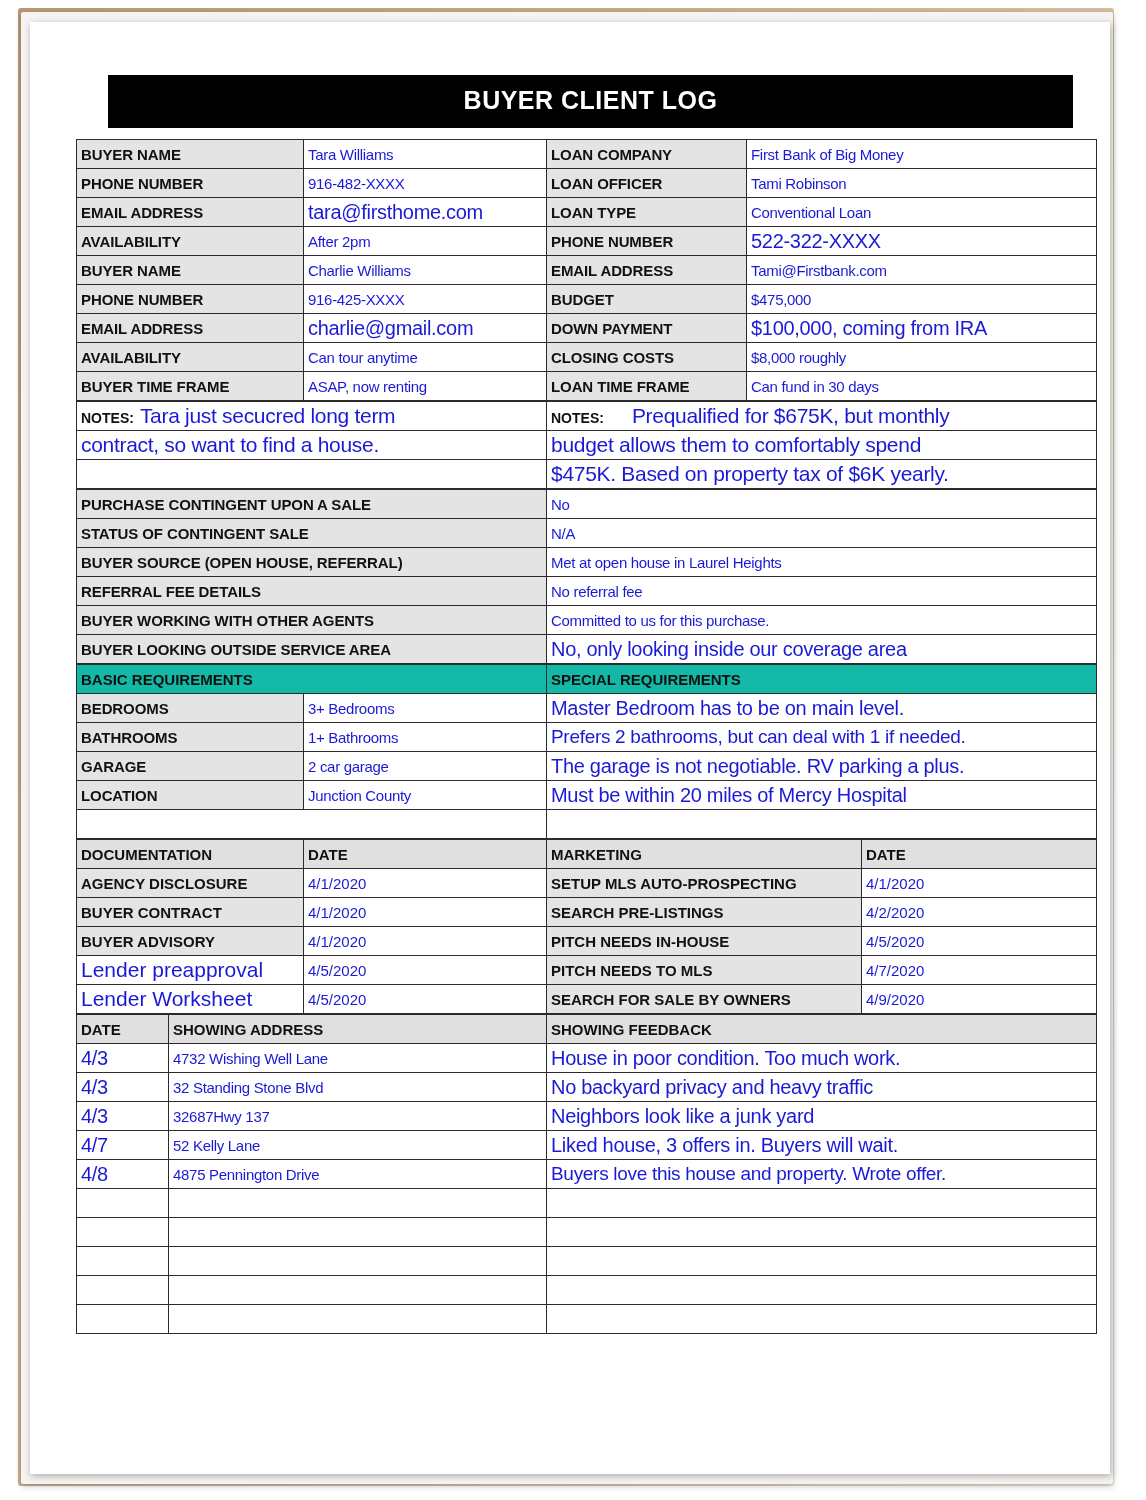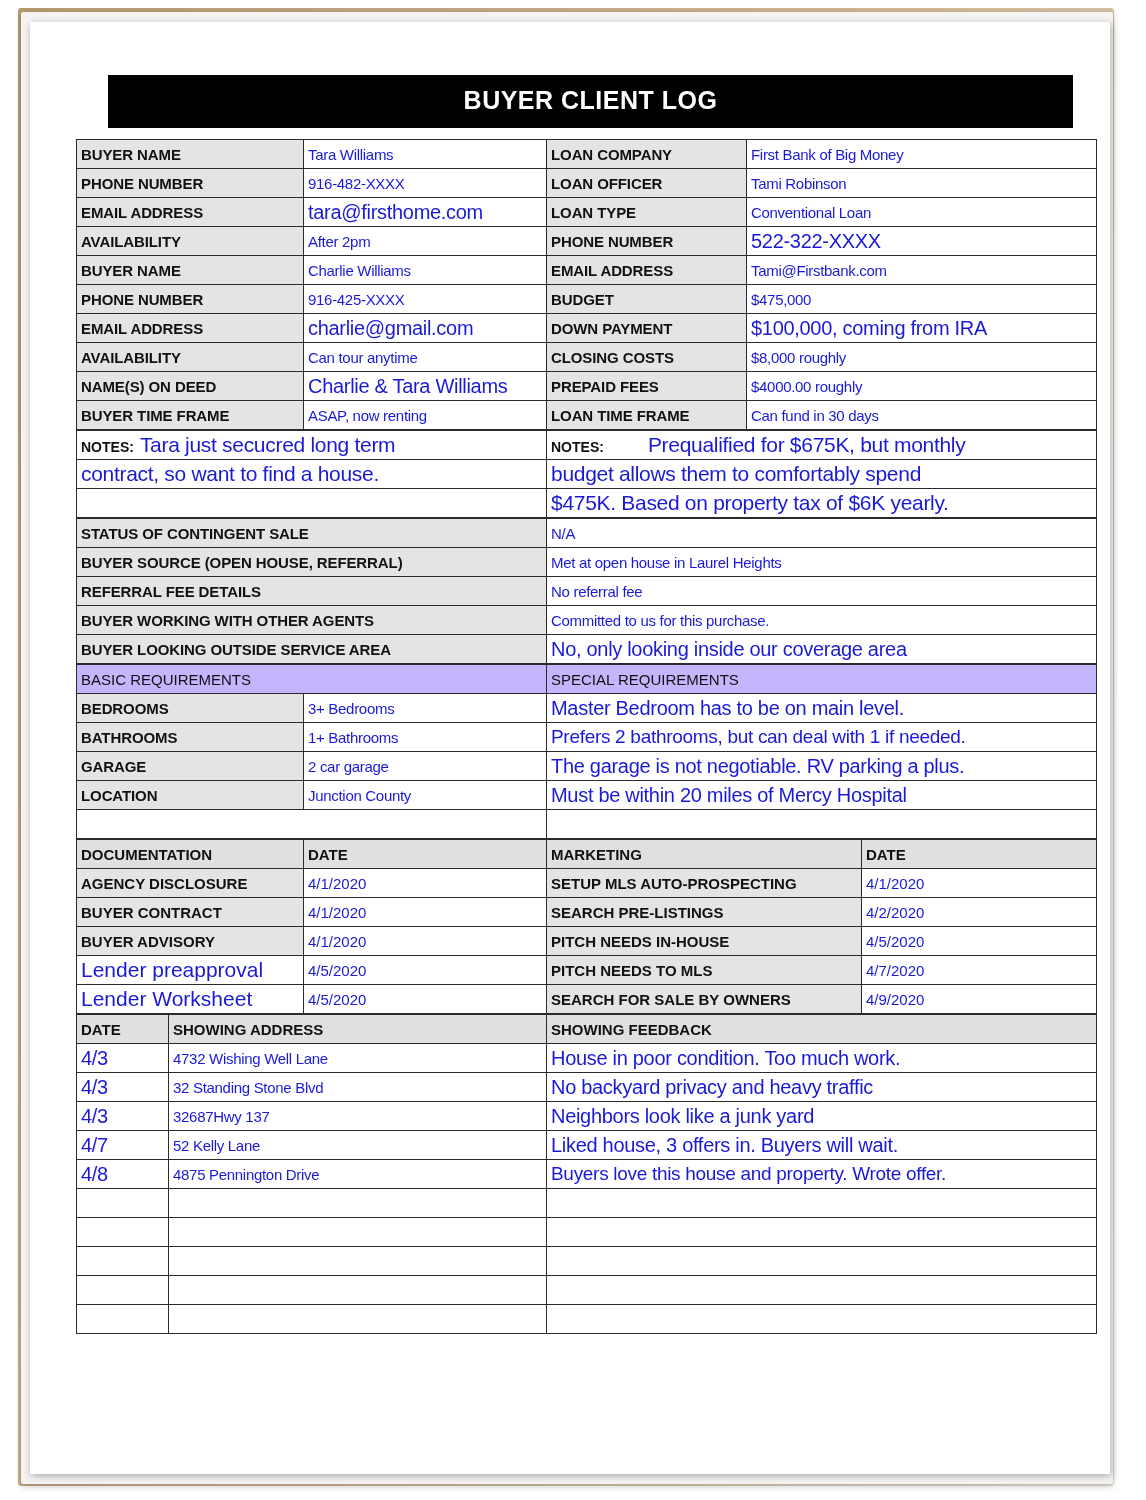--- a/index.html
+++ b/index.html
@@ -65,22 +65,22 @@
     color:#1a1ad6;
     font-size:22px;
     font-weight:400;
     letter-spacing:-.3px;
     padding-bottom:2px;
   }
   td.val.v20{ font-size:20px; }
   td.val.v19{ font-size:19px; }
   td.blank{ background:#ffffff; }
   td.sect{
-    background:#c4b5fd; color:#111;
-    font-weight:normal; font-size:15px;margin-top:22px;
+    background:#14b8a6; color:#111;
+    font-weight:bold; font-size:15px;margin-top:22px;
   }
   .notes-lbl{
     color:#111; font-weight:600; font-size:14px;
     font-stretch:condensed;
     margin-right:6px;
   }
   .notes-txt{ color:#1a1ad6; font-size:21px; letter-spacing:-.3px; }
   td.notes{ background:#ffffff; height:29px; }
   td.hdr{
     background:#e0e0e0; color:#111; font-weight:bold; font-size:16px;
@@ -166,46 +166,40 @@
             <td class="lbl">DOWN PAYMENT</td>
             <td class="val v20">$100,000, coming from IRA</td>
           </tr>
           <tr>
             <td class="lbl">AVAILABILITY</td>
             <td class="val">Can tour anytime</td>
             <td class="lbl">CLOSING COSTS</td>
             <td class="val">$8,000 roughly</td>
           </tr>
           <tr>
-            <td class="lbl">NAME(S) ON DEED</td>
-            <td class="val v20">Charlie &amp; Tara Williams</td>
-            <td class="lbl">PREPAID FEES</td>
-            <td class="val">$4000.00 roughly</td>
-          </tr>
-          <tr>
             <td class="lbl">BUYER TIME FRAME</td>
             <td class="val">ASAP, now renting</td>
             <td class="lbl">LOAN TIME FRAME</td>
             <td class="val">Can fund in 30 days</td>
           </tr>
         </tbody>
       </table>
 
       <table class="grid">
         <colgroup>
             <col style="width:470px">
             <col style="width:550px">
           </colgroup>
         <tbody>
           <tr>
             <td class="notes">
               <span class="notes-lbl">NOTES:</span><span class="notes-txt">Tara just secucred long term</span>
             </td>
             <td class="notes">
-              <span class="notes-lbl">NOTES:</span><span class="notes-txt" style="margin-left:38px">Prequalified for $675K, but monthly</span>
+              <span class="notes-lbl">NOTES:</span><span class="notes-txt" style="margin-left:22px">Prequalified for $675K, but monthly</span>
             </td>
           </tr>
           <tr>
             <td class="notes">
               <span class="notes-txt">contract, so want to find a house.</span>
             </td>
             <td class="notes">
               <span class="notes-txt">budget allows them to comfortably spend</span>
             </td>
           </tr>
@@ -219,20 +213,24 @@
           </tr>
         </tbody>
       </table>
 
       <table class="grid">
         <colgroup>
             <col style="width:470px">
             <col style="width:550px">
           </colgroup>
         <tbody>
+          <tr>
+            <td class="lbl">PURCHASE CONTINGENT UPON A SALE</td>
+            <td class="val">No</td>
+          </tr>
           <tr>
             <td class="lbl">STATUS OF CONTINGENT SALE</td>
             <td class="val">N/A</td>
           </tr>
           <tr>
             <td class="lbl">BUYER SOURCE (OPEN HOUSE, REFERRAL)</td>
             <td class="val">Met at open house in Laurel Heights</td>
           </tr>
           <tr>
             <td class="lbl">REFERRAL FEE DETAILS</td>

